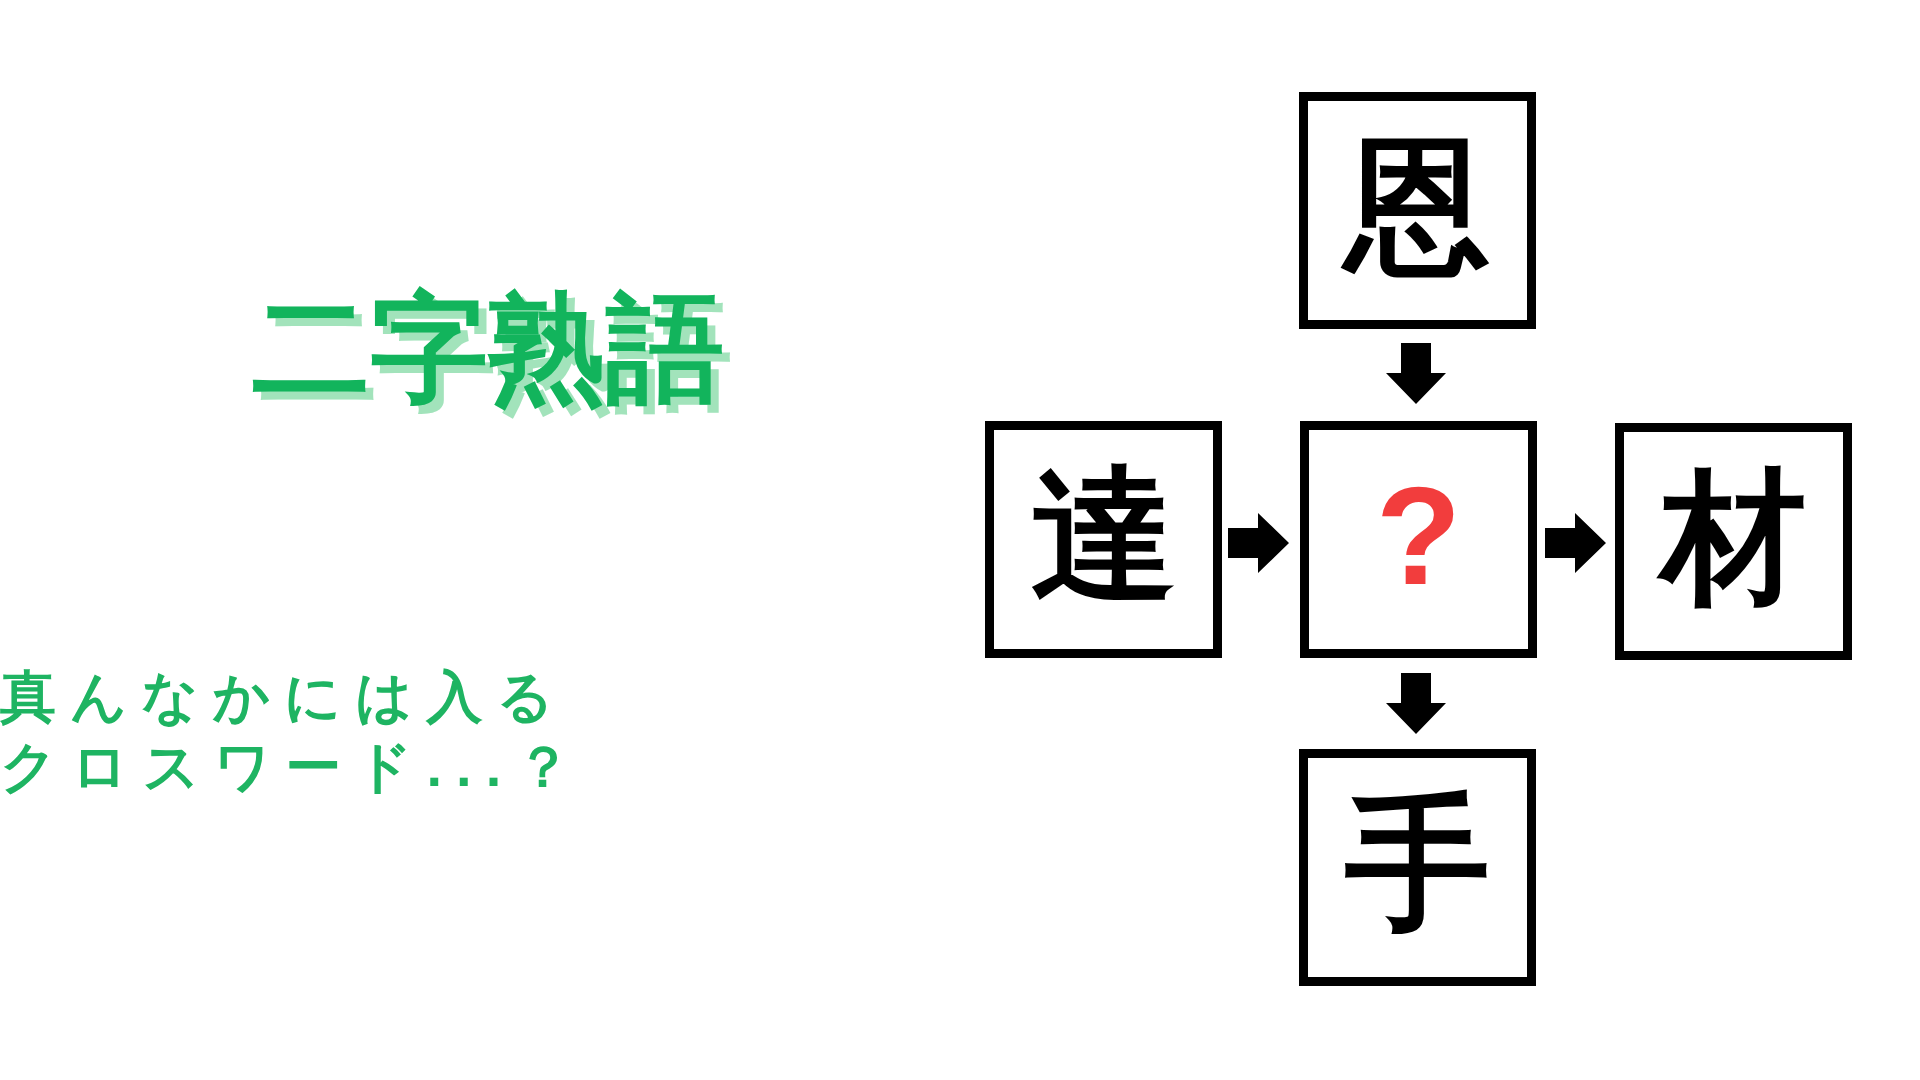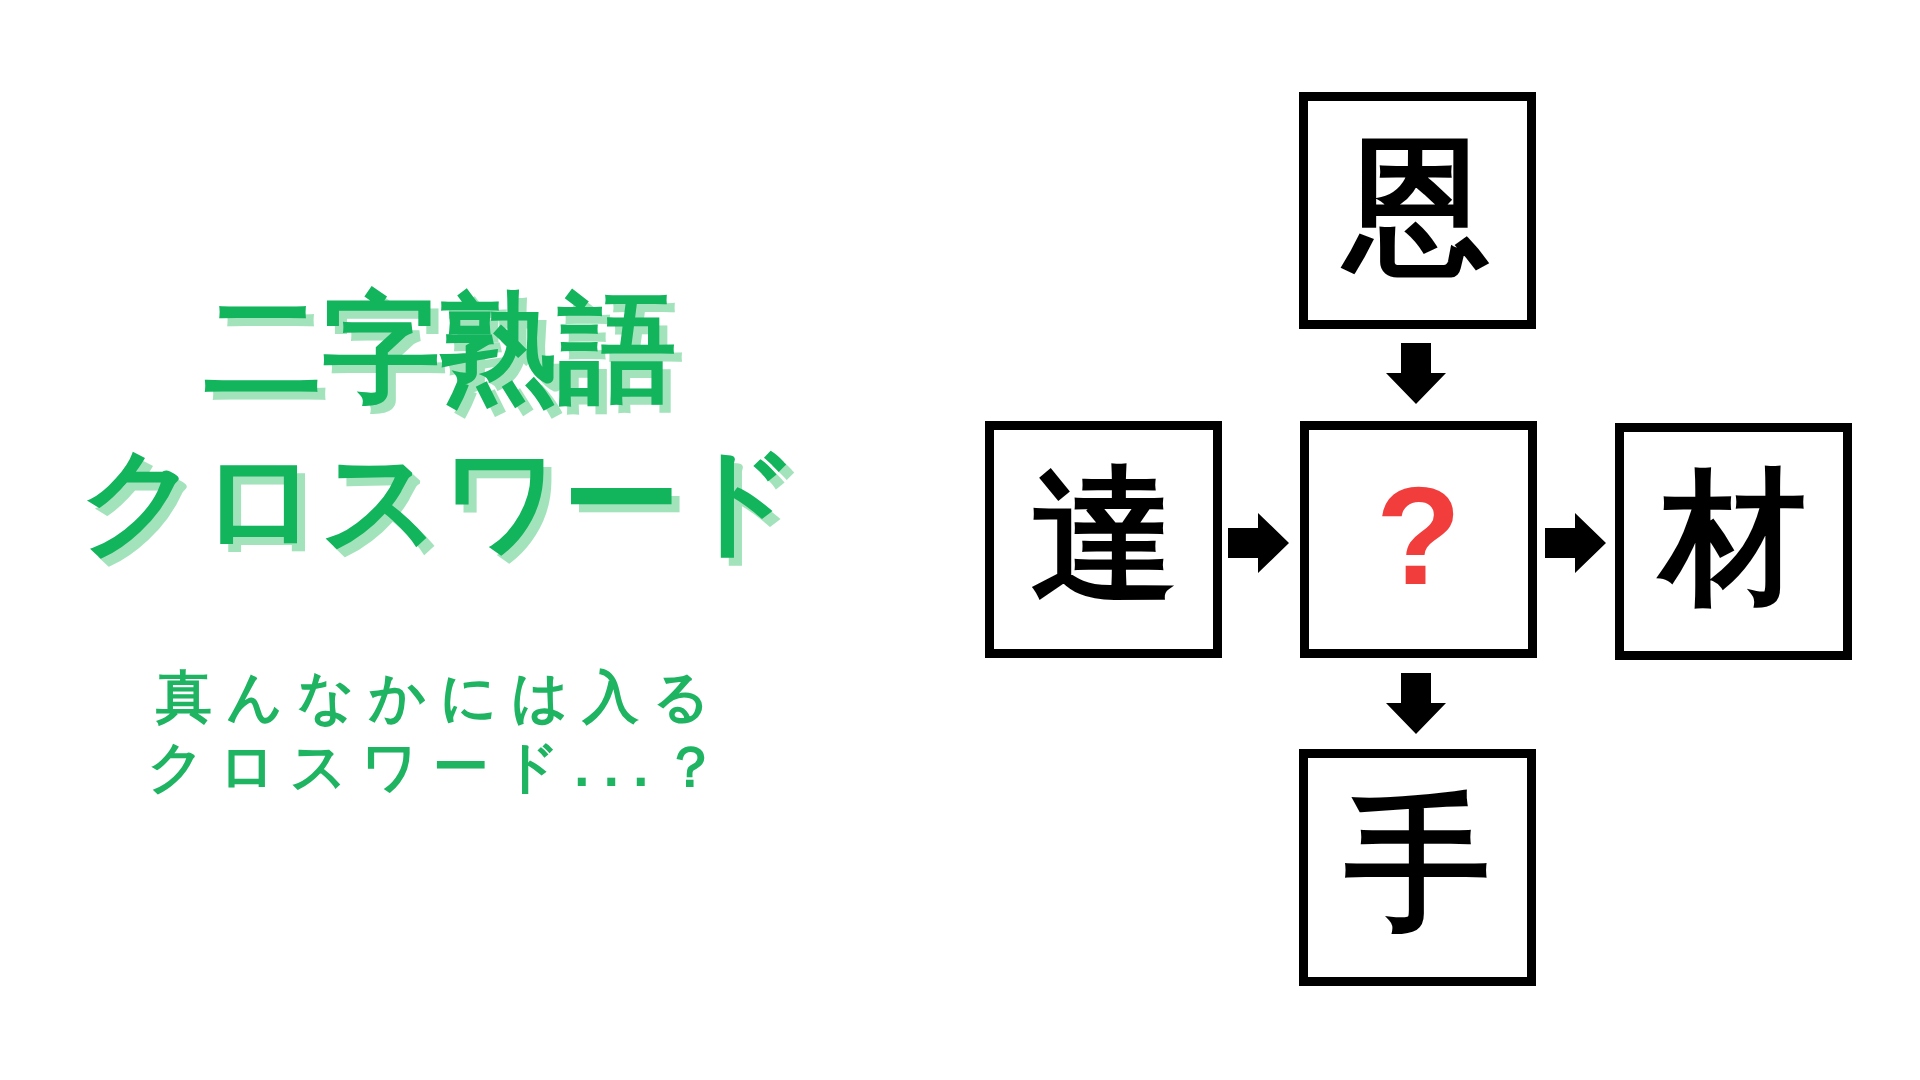--- a/index.html
+++ b/index.html
@@ -23,27 +23,27 @@
     top: 272px;
     width: 880px;
     text-align: center;
     font-size: 118px;
     line-height: 152px;
     font-weight: 900;
     color: #12b45c;
     text-shadow: 8px 8px 0 #a2e3bb;
     letter-spacing: 0;
     white-space: nowrap;
+    padding-left: 48px;
   }
   .subtitle {
     position: absolute;
     left: 0;
     top: 662px;
     width: 880px;
-    text-align: center;
     font-size: 56px;
     line-height: 70px;
     font-weight: 800;
     color: #1eb462;
     letter-spacing: 14px;
     white-space: nowrap;
   }
 
   
   .box {
@@ -84,21 +84,20 @@
   .arrow-right-2 { left: 1545px; top: 512px; }
   .arrow-down-2  { left: 1385px; top: 673px; }
 </style>
 </head>
 <body>
 
 <div class="stage">
 
   <div class="title">
     <div>二字熟語</div>
-    <div>クロスワード</div>
   </div>
 
   <div class="subtitle">
     <div>真んなかには入る</div>
     <div>クロスワード...？</div>
   </div>
 
   <div>
 
     <div class="box box-top">

